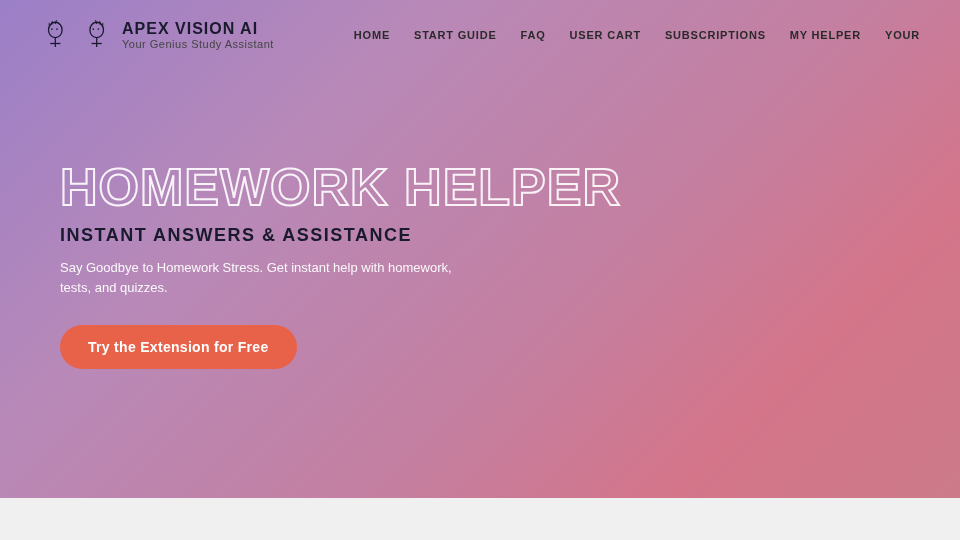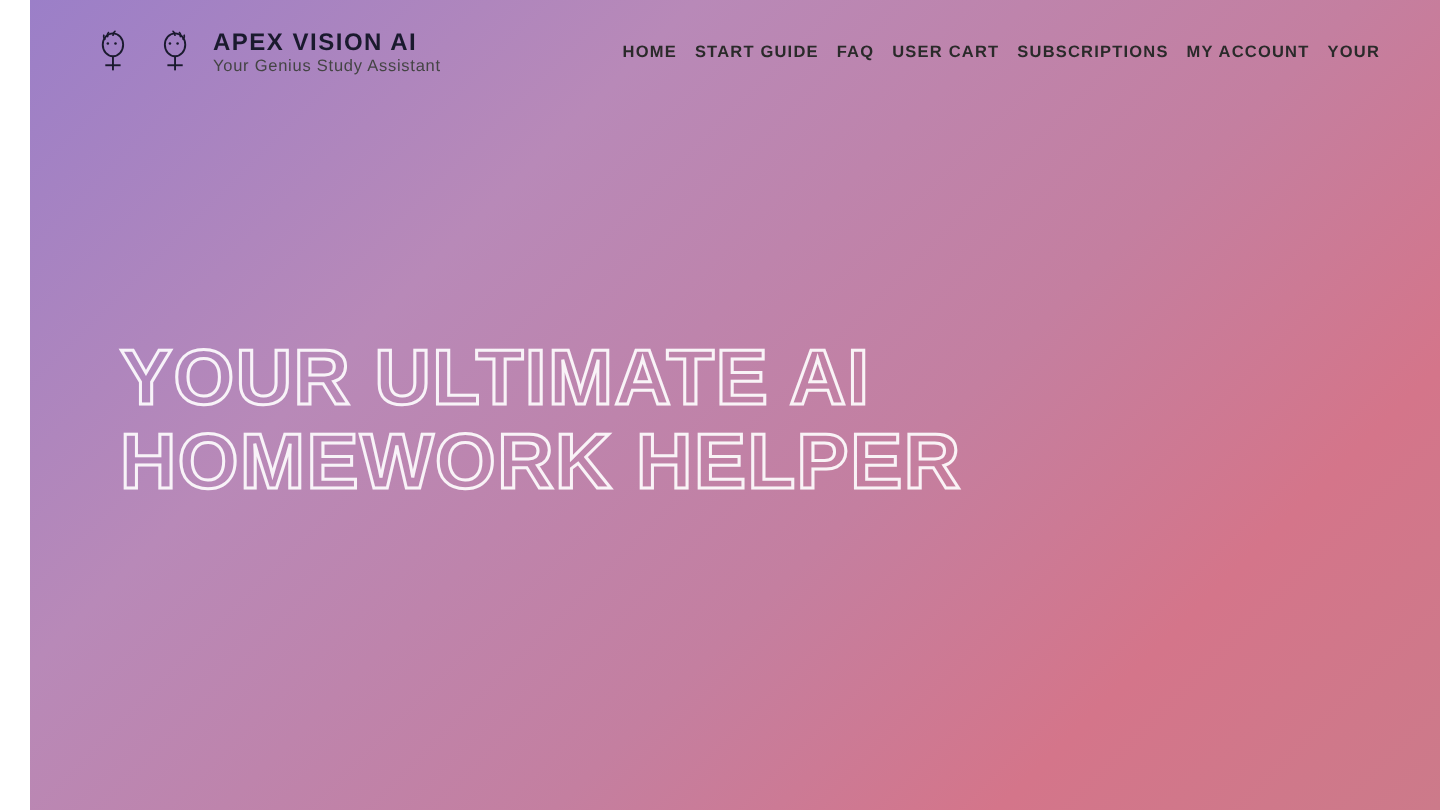--- a/index.html
+++ b/index.html
@@ -12,21 +12,21 @@
       width: 960px;
       height: 540px;
       font-family: Arial, sans-serif;
       overflow: hidden;
     }
 
     .page-wrapper {
       width: 960px;
       height: 540px;
       display: flex;
-      padding-left: 20px;
+      flex-direction: column;
     }
 
     .hero-section {
       flex: 1;
       background: linear-gradient(135deg, #9b7fc8 0%, #b889b8 30%, #c47fa0 60%, #d4758a 80%, #cc7a8a 100%);
       display: flex;
       flex-direction: column;
       position: relative;
     }
 
@@ -72,21 +72,21 @@
 
     .logo-subtitle {
       font-size: 11px;
       color: #444;
       letter-spacing: 0.5px;
     }
 
     .nav-links {
       display: flex;
       align-items: flex-end;
-      gap: 12px;
+      gap: 24px;
     }
 
     .nav-link {
       font-size: 11px;
       font-weight: 600;
       color: #2a2a2a;
       text-decoration: none;
       letter-spacing: 0.8px;
       cursor: pointer;
     }
@@ -190,29 +190,31 @@
           <span class="logo-subtitle">Your Genius Study Assistant</span>
         </div>
       </div>
 
       <div class="nav-links">
         <a class="nav-link">HOME</a>
         <a class="nav-link">START GUIDE</a>
         <a class="nav-link">FAQ</a>
         <a class="nav-link">USER CART</a>
         <a class="nav-link">SUBSCRIPTIONS</a>
-        <a class="nav-link">MY ACCOUNT</a>
+        <a class="nav-link">MY HELPER</a>
         <a class="nav-link">YOUR</a>
       </div>
     </nav>
 
     <div class="hero-content">
       <div class="hero-main-title">
-        <div>YOUR ULTIMATE AI</div>
         <div>HOMEWORK HELPER</div>
       </div>
+      <div class="hero-subtitle">INSTANT ANSWERS &amp; ASSISTANCE</div>
+      <p class="hero-description">Say Goodbye to Homework Stress. Get instant help with homework, tests, and quizzes.</p>
+      <button class="cta-button">Try the Extension for Free</button>
     </div>
 
   </div>
 
   <div class="footer-bar"></div>
 
 </div>
 
 </body></html>

